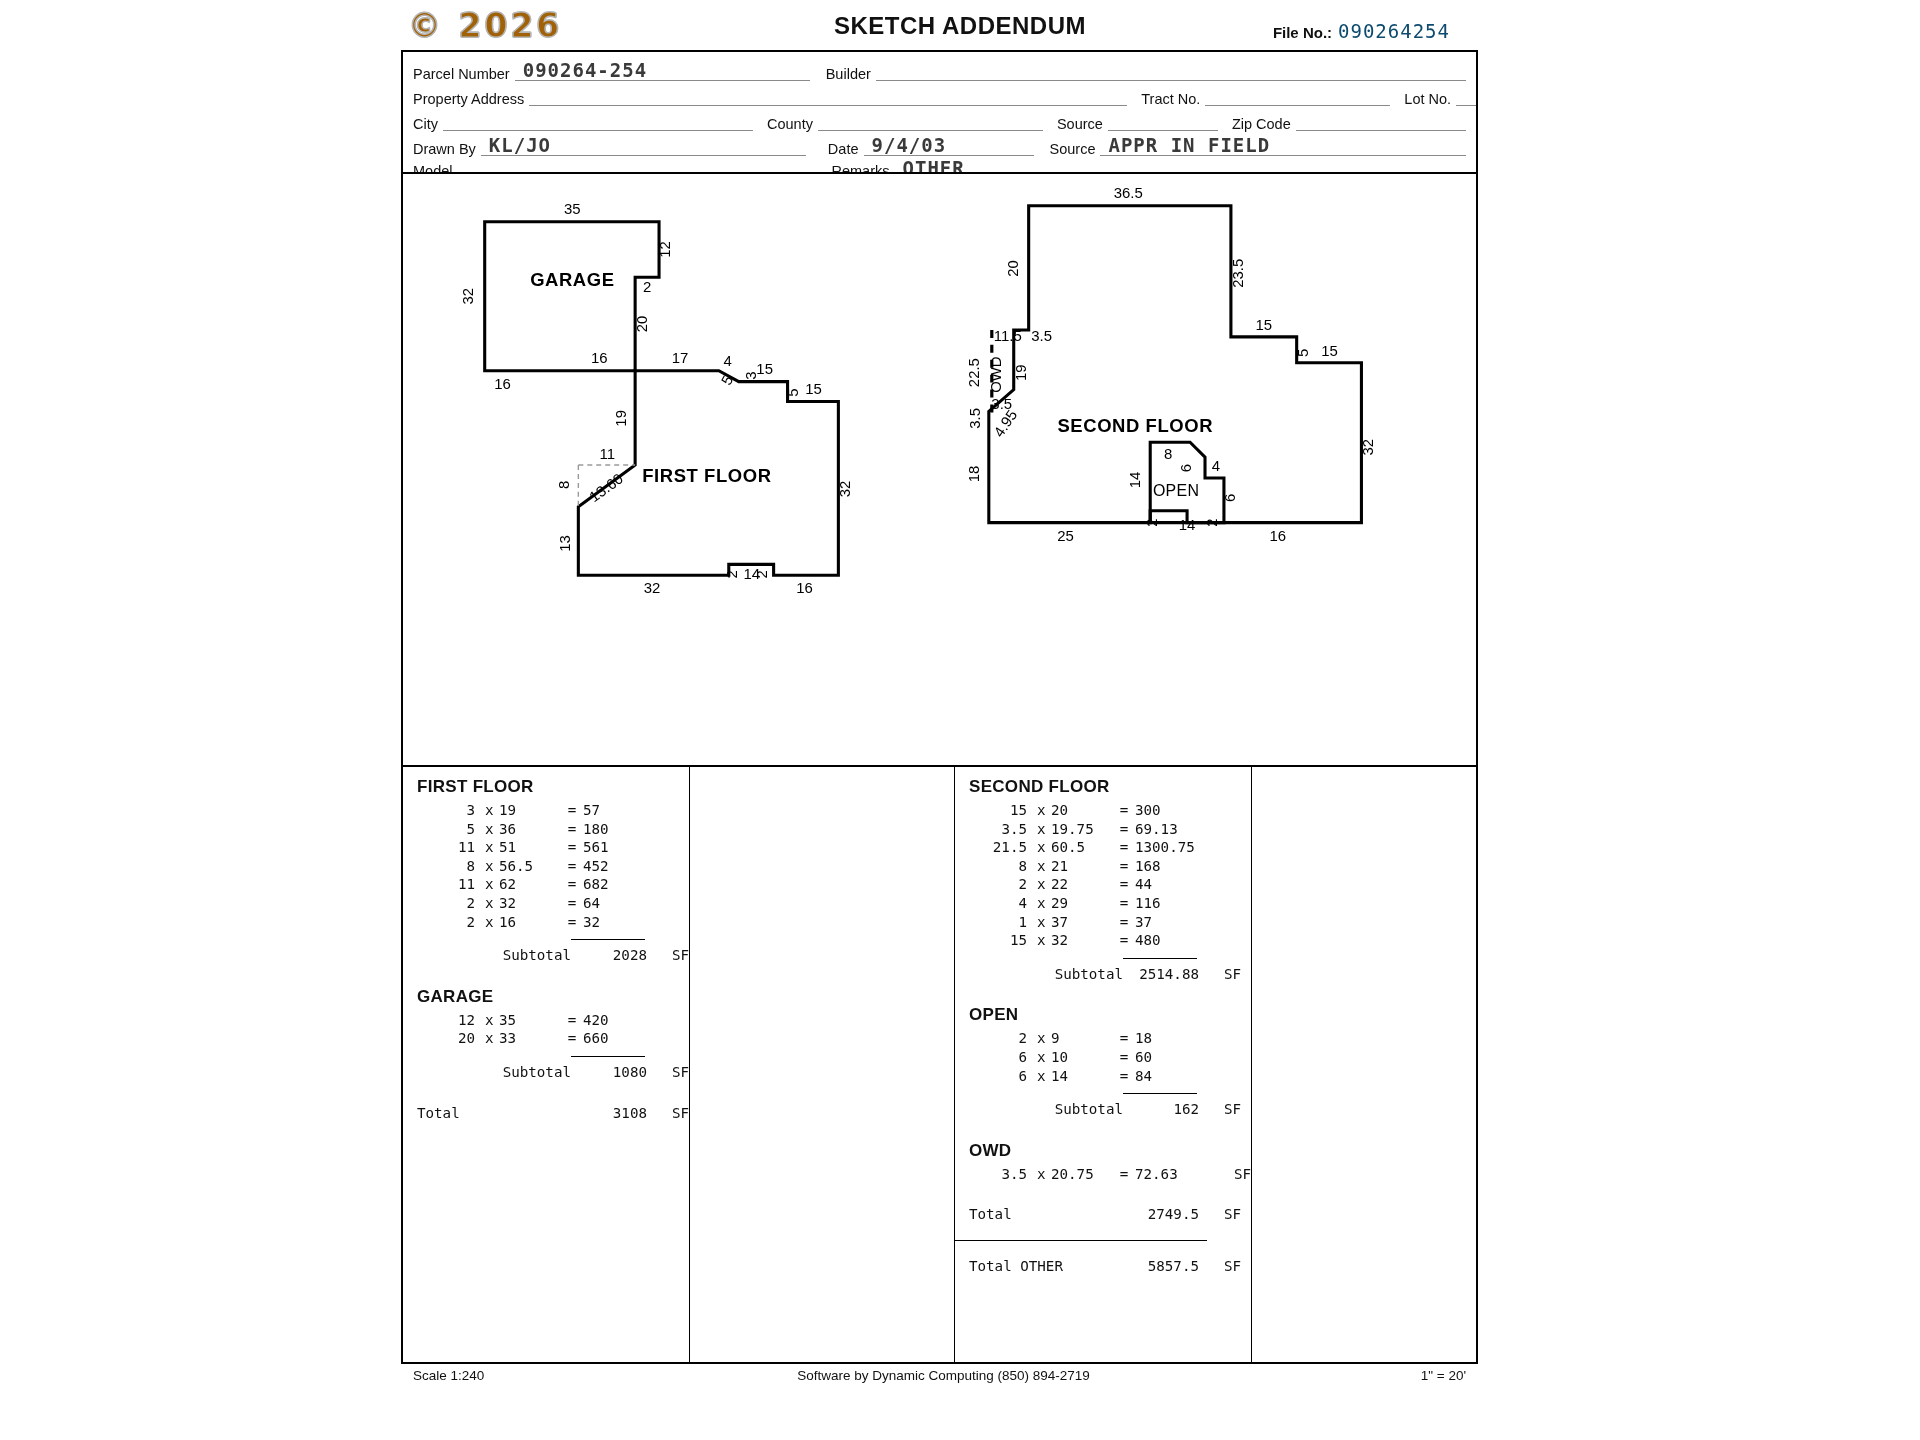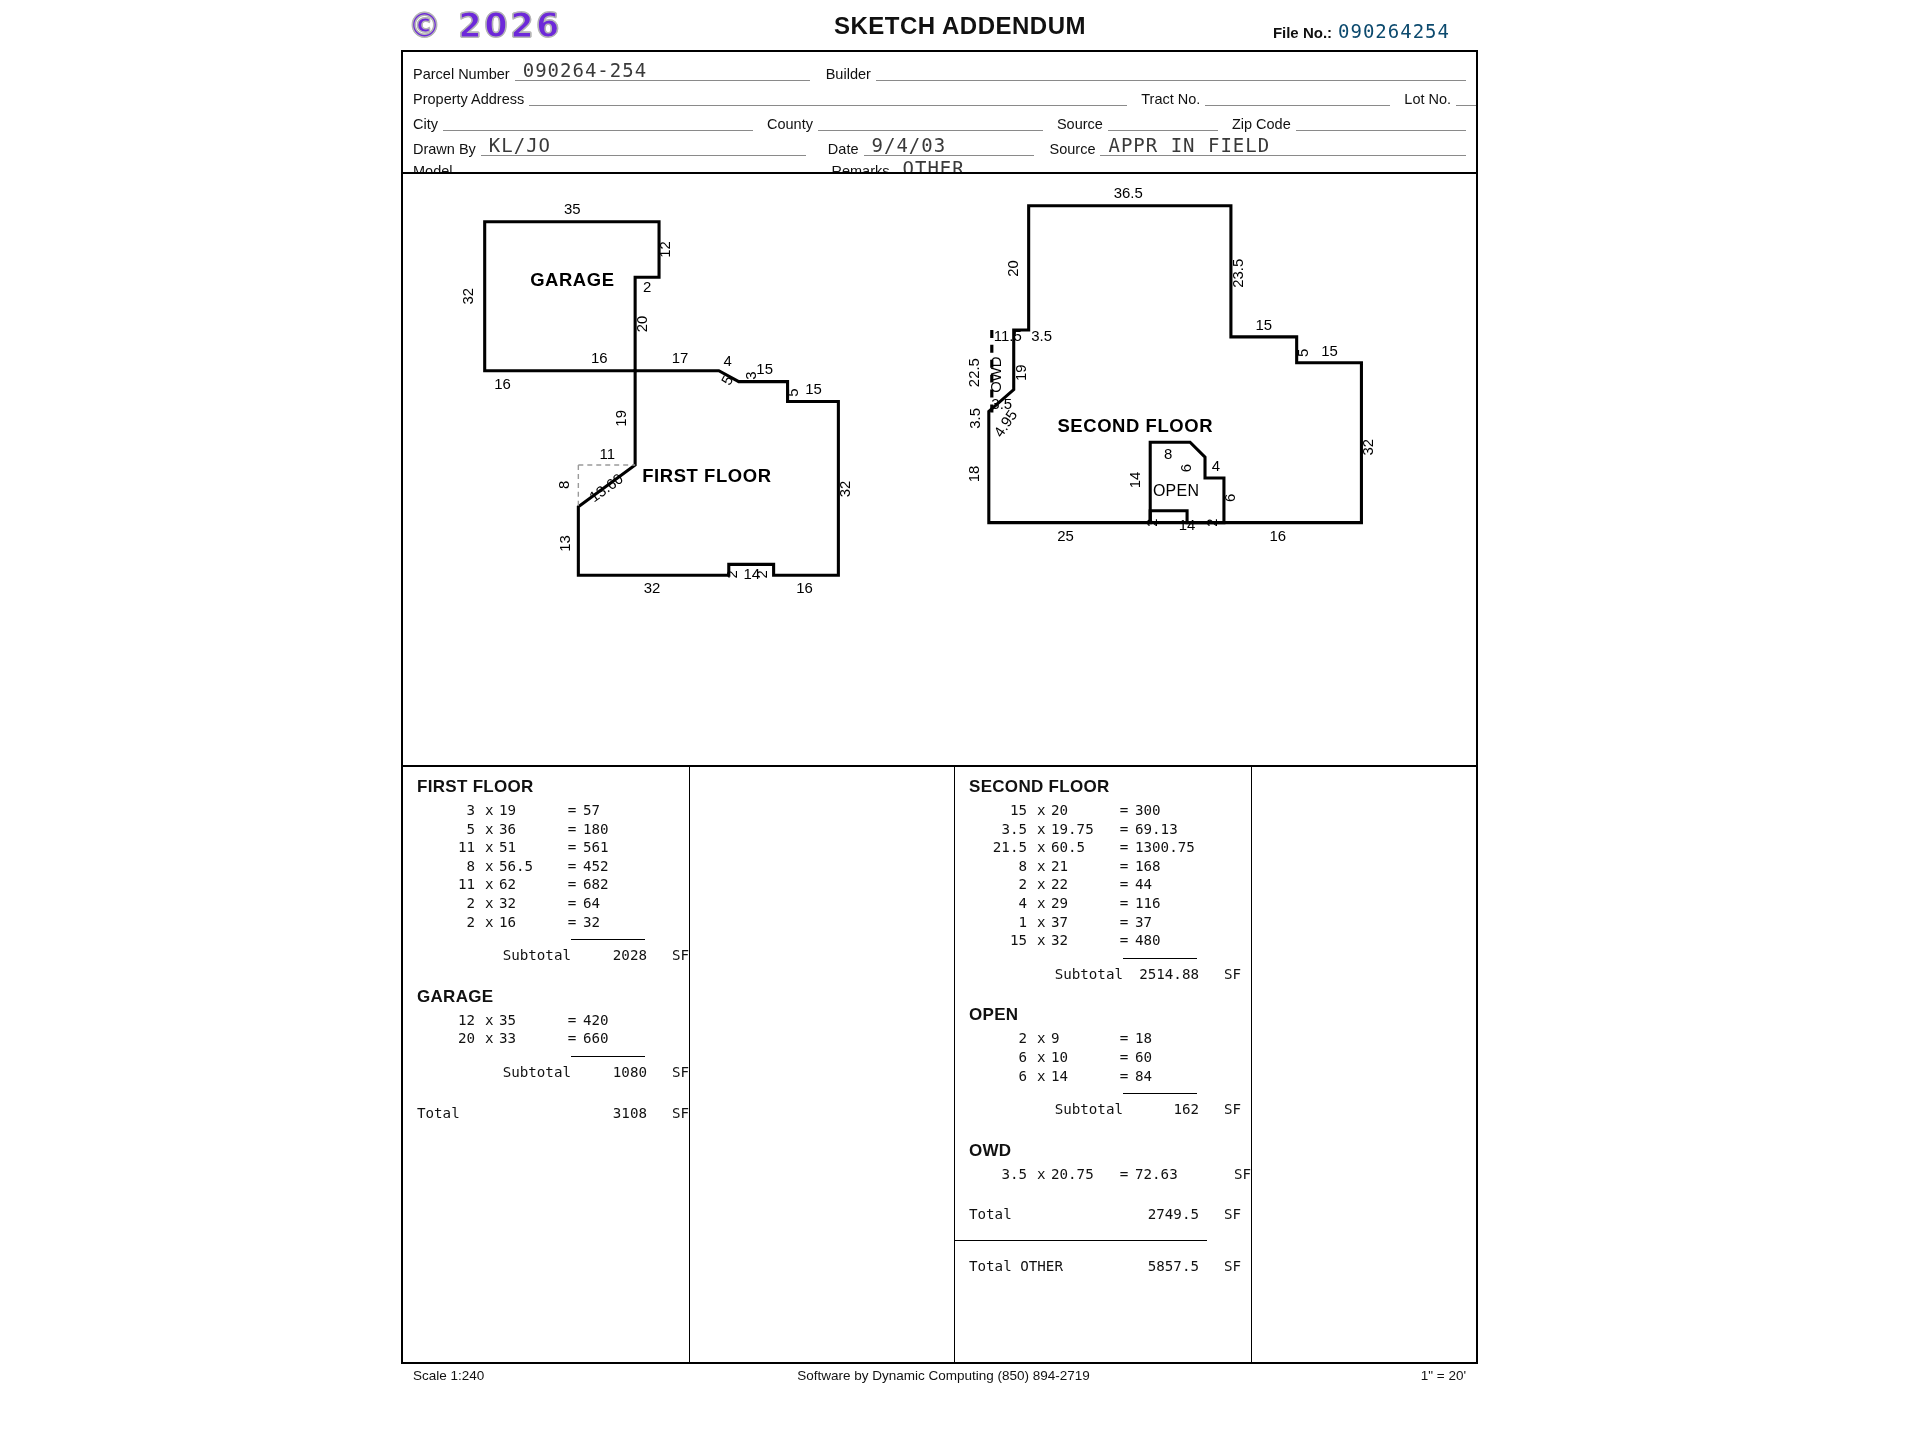--- a/index.html
+++ b/index.html
@@ -28,21 +28,21 @@
 
   
   #copyright-stamp {
     position: absolute;
     left: 408px;
     top: 6px;
     font-family: "DejaVu Sans", sans-serif;
     font-size: 33px;
     font-weight: 700;
     letter-spacing: 3px;
-    color: #6d28d9;
+    color: #a16207;
     -webkit-text-stroke: 1.2px #b6b6b6;
     text-shadow:
       -1px 0 #b8b8b8, 1px 0 #b8b8b8, 0 -1px #b8b8b8, 0 1px #b8b8b8;
     white-space: nowrap;
     user-select: none;
   }
 
   
   #sheet-title {
     position: absolute;
@@ -93,20 +93,21 @@
     color: #111;
     padding-right: 5px;
     flex: 0 0 auto;
   }
   .hdr-field {
     flex: 1 1 auto;
     border-bottom: 1px solid #8a8a8a;
     position: relative;
     height: 19px;
     min-width: 20px;
+    font-weight: bold;
   }
   .hdr-field .fv {
     position: absolute;
     left: 8px;
     bottom: 0px;
     font-family: "DejaVu Sans Mono", monospace;
     font-size: 19px;
     letter-spacing: 1px;
     color: #3a3a3a;
     line-height: 19px;

